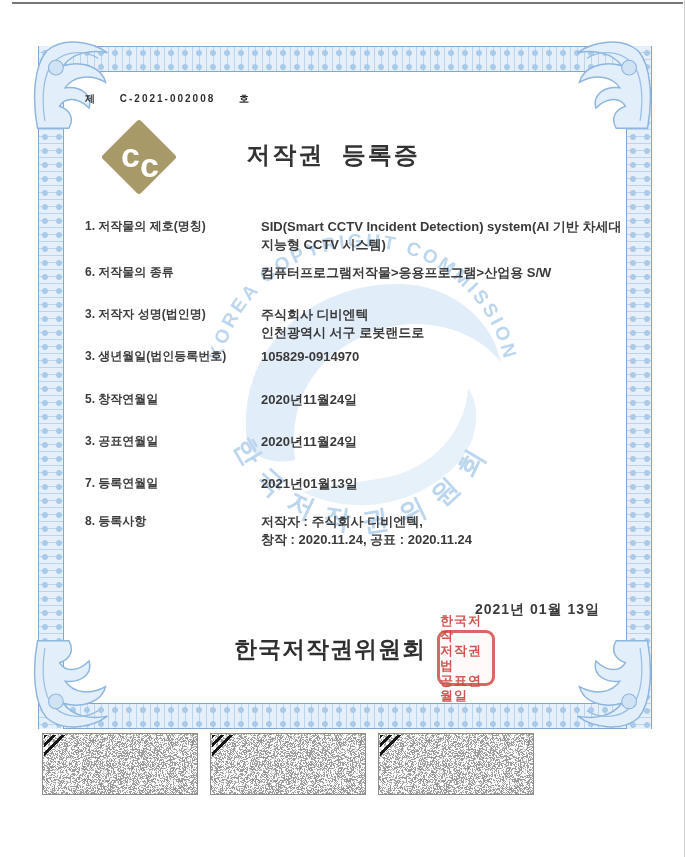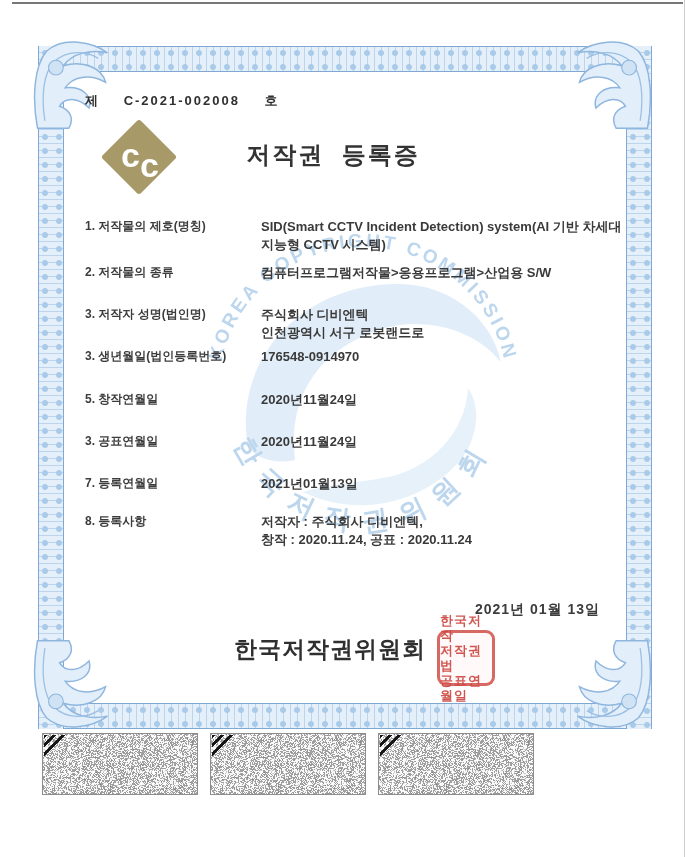--- a/index.html
+++ b/index.html
@@ -29,21 +29,21 @@
   #band-left   {left:38px; top:46px;  width:26px;  height:683px;}
   #band-right  {left:626px;top:46px;  width:26px;  height:683px;}
   .flourish { position:absolute; width:92px; height:92px; }
   #fl-tl {left:32px;  top:40px;}
   #fl-tr {left:561px; top:40px;  transform:scaleX(-1);}
   #fl-bl {left:32px;  top:637px; transform:scaleY(-1);}
   #fl-br {left:561px; top:637px; transform:scale(-1,-1);}
 
   .watermark { position:absolute; left:163px; top:192px; width:400px; height:400px; }
 
-  .certno { position:absolute; left:85px; top:92px; font-size:13px; font-weight:bold; letter-spacing:1px; color:#2f2f2f; }
+  .certno { position:absolute; left:85px; top:92px; font-size:10px; font-weight:bold; letter-spacing:1px; color:#2f2f2f; }
   .certno .num { margin:0 20px; letter-spacing:2px; }
 
   .logo { position:absolute; left:98px; top:118px; }
 
   .title { position:absolute; left:168px; top:139px; width:330px; text-align:center;
     font-size:24px; font-weight:bold; letter-spacing:2px; white-space:pre; color:#333; }
 
   .row { position:absolute; left:85px; width:535px; }
   .flabel { position:absolute; left:0; font-size:12px; font-weight:bold; white-space:nowrap; }
   .fvalue { position:absolute; left:176px; font-size:13px; font-weight:bold;
@@ -127,31 +127,31 @@
   </svg>
 
   <div class="title">저작권  등록증</div>
 
   <div class="row" style="top:218px">
     <span class="flabel">1. 저작물의 제호(명칭)</span>
     <span class="fvalue">SID(Smart CCTV Incident Detection) system(AI 기반 차세대
 지능형 CCTV 시스템)</span>
   </div>
   <div class="row" style="top:264px">
-    <span class="flabel">2. 저작물의 종류</span>
+    <span class="flabel">6. 저작물의 종류</span>
     <span class="fvalue">컴퓨터프로그램저작물&gt;응용프로그램&gt;산업용 S/W</span>
   </div>
   <div class="row" style="top:306px">
     <span class="flabel">3. 저작자 성명(법인명)</span>
     <span class="fvalue">주식회사 디비엔텍
 인천광역시 서구 로봇랜드로</span>
   </div>
   <div class="row" style="top:348px">
     <span class="flabel">3. 생년월일(법인등록번호)</span>
-    <span class="fvalue">176548-0914970</span>
+    <span class="fvalue">105829-0914970</span>
   </div>
   <div class="row" style="top:391px">
     <span class="flabel">5. 창작연월일</span>
     <span class="fvalue">2020년11월24일</span>
   </div>
   <div class="row" style="top:433px">
     <span class="flabel">3. 공표연월일</span>
     <span class="fvalue">2020년11월24일</span>
   </div>
   <div class="row" style="top:475px">

